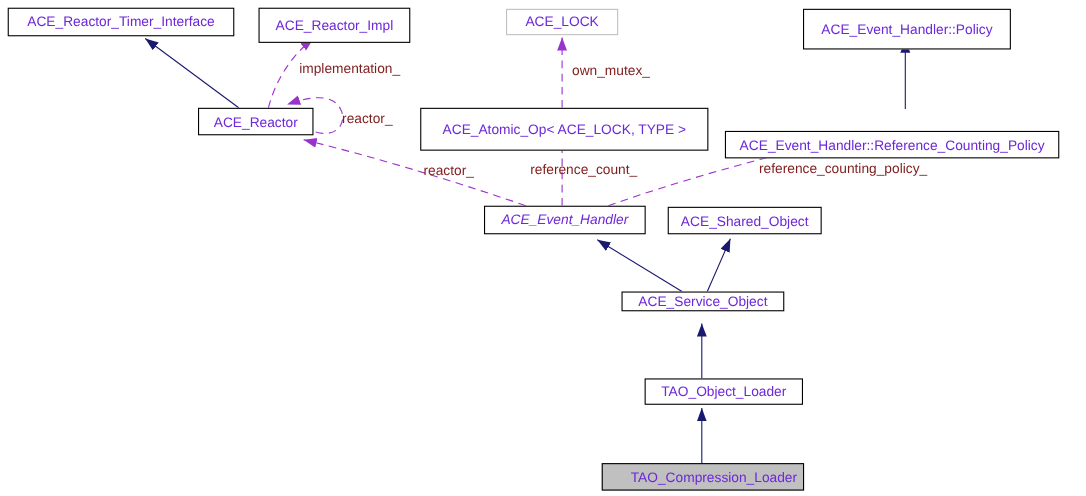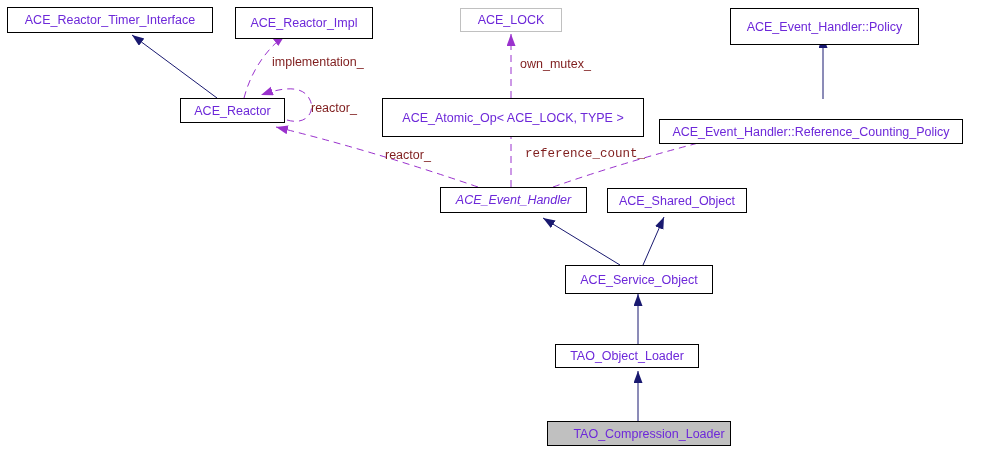--- a/index.html
+++ b/index.html
@@ -78,29 +78,30 @@
   </div>
   <div class="node" style="left:659px;top:99px;width:304px;height:25px;margin-top:20px;">
     <span>ACE_Event_Handler::Reference_Counting_Policy</span>
   </div>
   <div class="node" style="left:440px;top:187px;width:147px;height:26px;font-style:italic;">
     <span>ACE_Event_Handler</span>
   </div>
   <div class="node" style="left:607px;top:188px;width:140px;height:25px;">
     <span>ACE_Shared_Object</span>
   </div>
-  <div class="node" style="left:565px;top:265px;width:148px;height:29px;">
+  <div class="node" style="left:565px;top:265px;width:148px;height:18px;">
     <span>ACE_Service_Object</span>
   </div>
-  <div class="node" style="left:555px;top:344px;width:144px;height:24px;">
+  <div class="node" style="left:586px;top:344px;width:144px;height:24px;">
     <span>TAO_Object_Loader</span>
   </div>
   <div class="node node--current" style="left:547px;top:421px;width:184px;height:25px;padding-left:20px;">
     <span>TAO_Compression_Loader</span>
   </div>
 
   <div class="edge-label" style="left:272px;top:55px;">implementation_</div>
   <div class="edge-label" style="left:520px;top:57px;">own_mutex_</div>
   <div class="edge-label" style="left:311px;top:101px;">reactor_</div>
   <div class="edge-label" style="left:385px;top:148px;">reactor_</div>
-  <div class="edge-label" style="left:525px;top:147px;font-family:Liberation Mono, monospace;">reference_count_</div>
+  <div class="edge-label" style="left:482px;top:147px;">reference_count_</div>
+  <div class="edge-label" style="left:690px;top:146px;">reference_counting_policy_</div>
 
 </div>
 
 </body></html>

